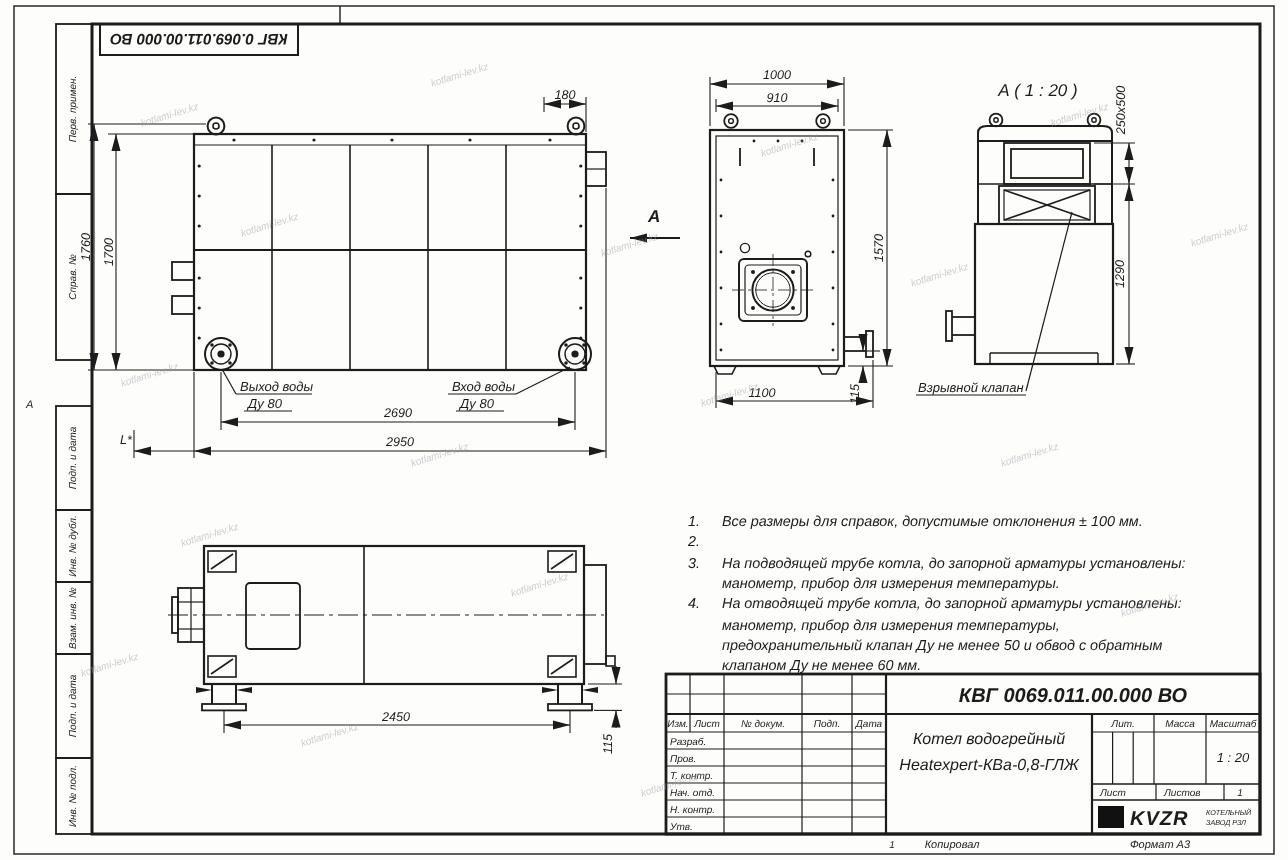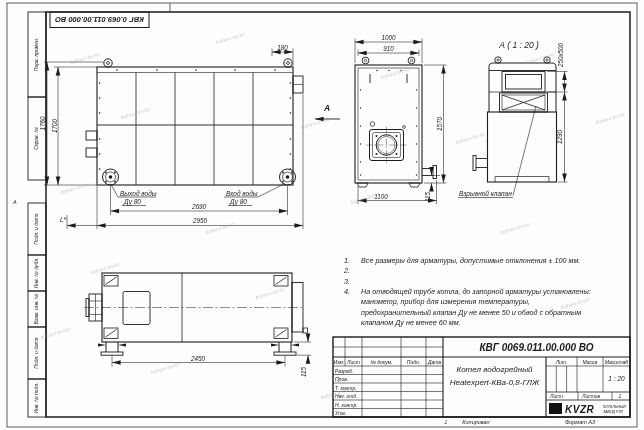--- a/index.html
+++ b/index.html
@@ -414,27 +414,28 @@
         <text x="565" y="412.5" font-size="10" font-weight="bold" font-style="normal" letter-spacing="0.5">KVZR</text>
         <text x="603" y="407.5" font-size="3.6" fill="#333">КОТЕЛЬНЫЙ</text>
         <text x="603" y="412.5" font-size="3.6" fill="#333">ЗАВОД РЗЛ</text>
       </g>
     </g>
   </svg>
 
   <div class="notes">
     <div class="note">
       <span class="num">1.</span>
-      <span class="txt">Все размеры для арматуры, допустимые отклонения ± 100 мм.</span>
+      <span class="txt">Все размеры для справок, допустимые отклонения ± 100 мм.</span>
     </div>
     <div class="note">
       <span class="num">2.</span>
     </div>
     <div class="note">
       <span class="num">3.</span>
+      <span class="txt">На подводящей трубе котла, до запорной арматуры установлены: манометр, прибор для измерения температуры.</span>
     </div>
     <div class="note">
       <span class="num">4.</span>
       <span class="txt">На отводящей трубе котла, до запорной арматуры установлены: манометр, прибор для измерения температуры, предохранительный клапан Ду не менее 50 и обвод с обратным клапаном Ду не менее 60 мм.</span>
     </div>
   </div>
 
 </div>
 
 </body></html>

